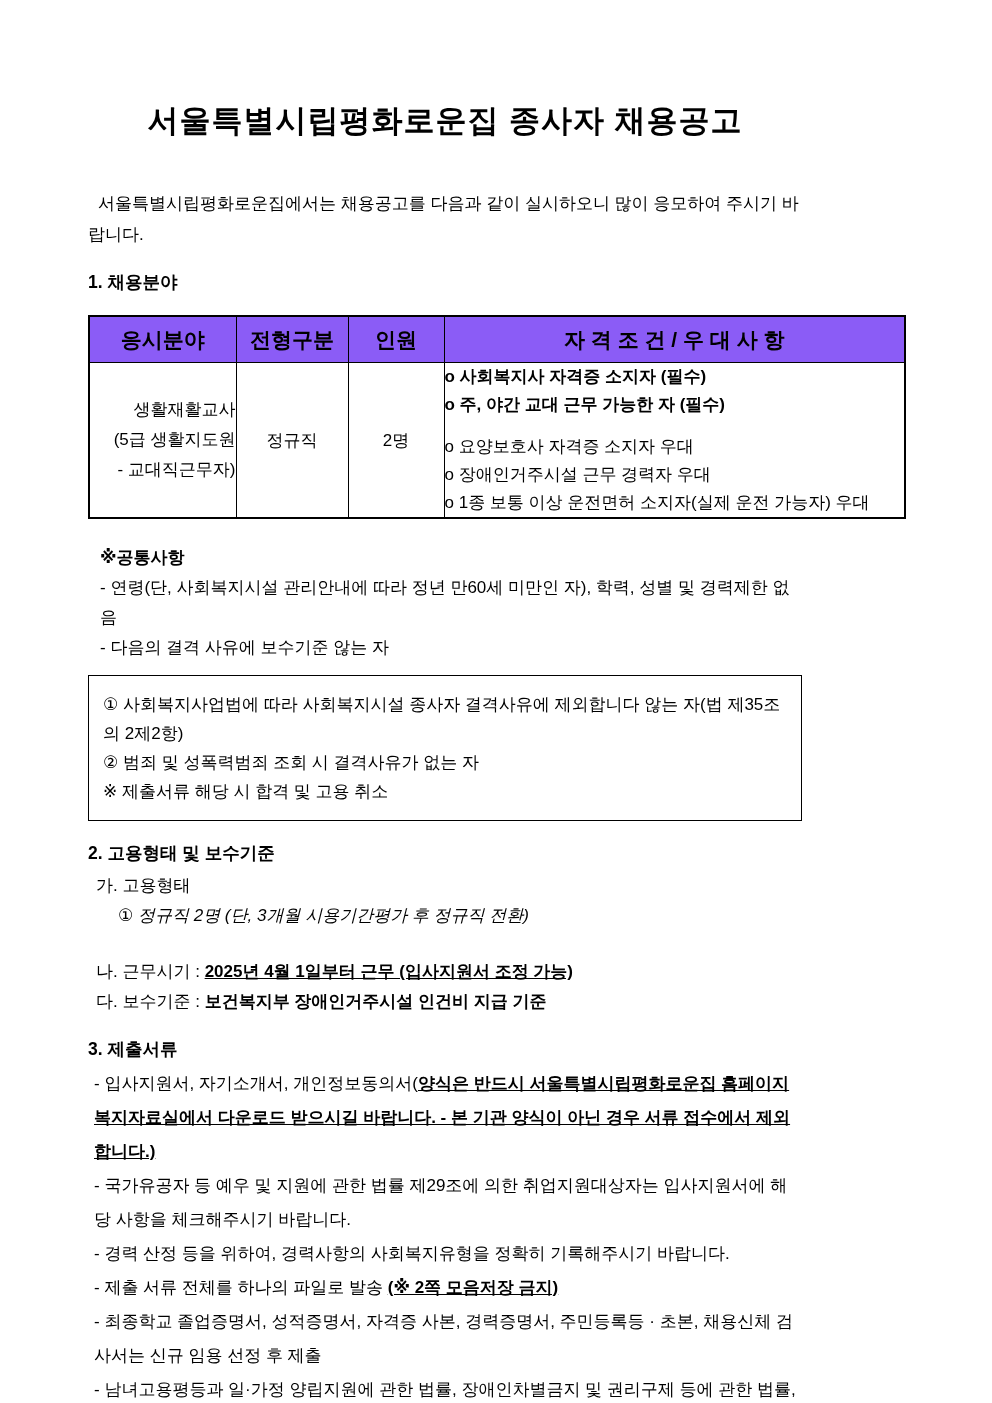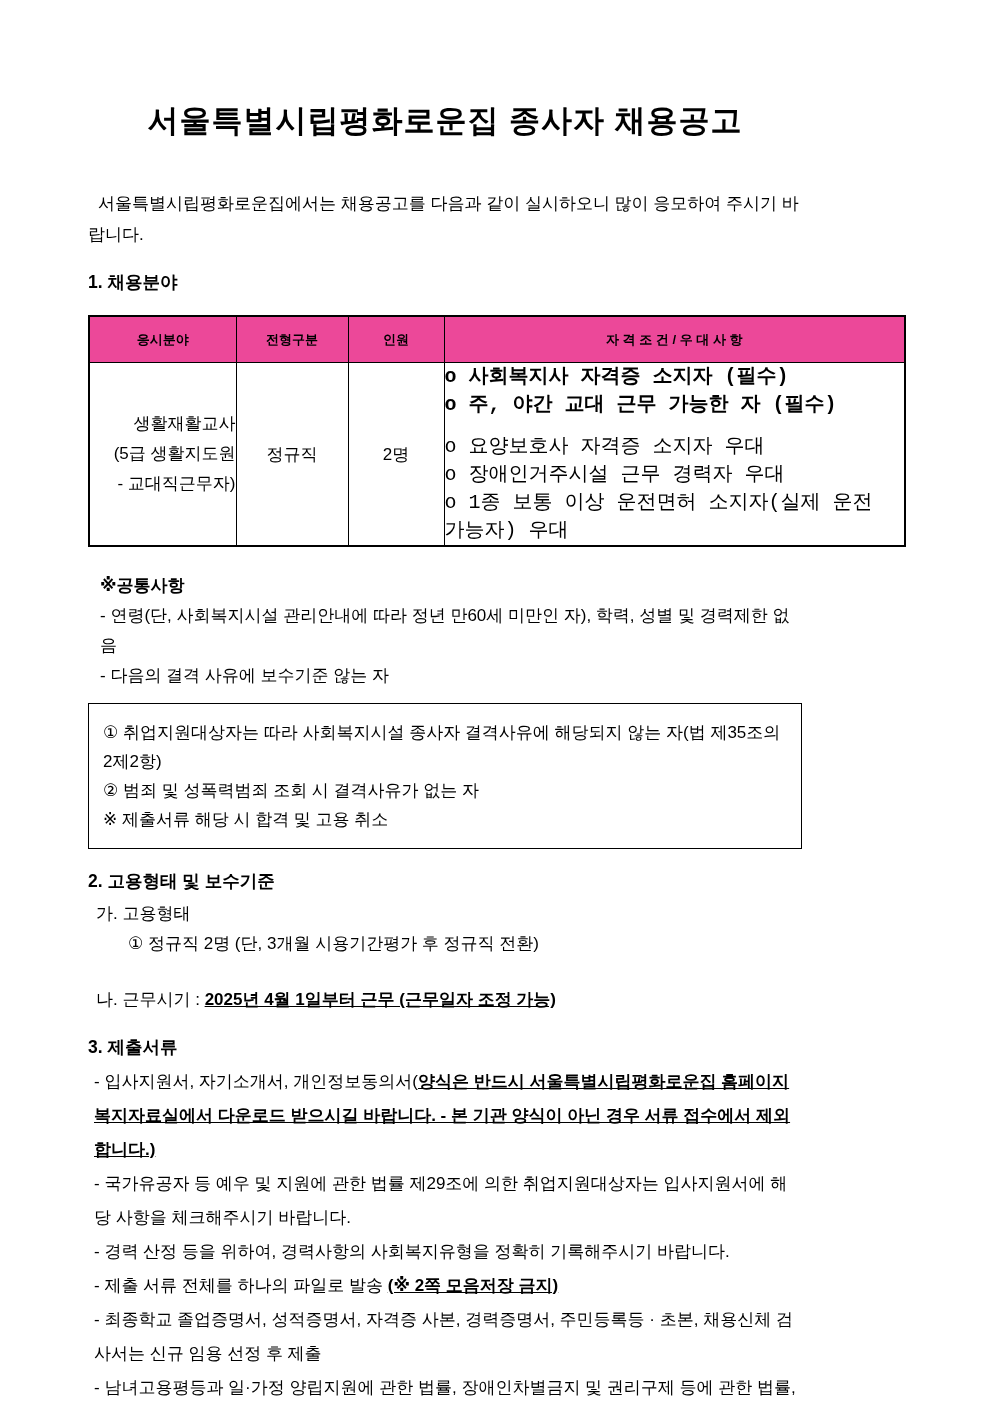--- a/index.html
+++ b/index.html
@@ -45,60 +45,59 @@
     table-layout: fixed;
     width: 818px;
     margin-top: 21px;
     border: 2px solid #000;
   }
   table.recruit th, table.recruit td {
     border: 1.5px solid #000;
     padding: 0;
   }
   table.recruit th {
-    background: #ec4899;
+    background: #8b5cf6;
     font-weight: bold;
     height: 45px;
-    font-size: 13px;
+    font-size: 21px;
   }
   col.c1 { width: 147px; }
   col.c2 { width: 112px; }
   col.c3 { width: 96px; }
   td.cell-field {
     text-align: right;
     line-height: 30px;
     height: 148px;
     vertical-align: middle;
   }
   td.cell-center {
     text-align: center;
     vertical-align: middle;
   }
   td.cell-qual {
     vertical-align: middle;
     padding: 8px 4px 8px 8px;
     line-height: 28px;
-    font-size: 20px;
-    font-family: Liberation Mono, monospace;
+    font-size: 17px;
   }
   .qual-required div { font-weight: bold; }
   .qual-preferred { margin-top: 14px; }
   
   .common-wrap { margin: 24px 0 0 12px; line-height: 30px; }
   .common-heading { font-weight: bold; }
   .disq-box {
     border: 1.5px solid #000;
     margin-top: 12px;
     padding: 14px 14px;
     line-height: 29px;
     box-sizing: border-box;
   }
   
   .s2-line { margin: 0 0 0 8px; line-height: 30px; }
-  .s2-sub-item { margin-left: 40px; line-height: 30px; }
+  .s2-sub-item { margin-left: 30px; line-height: 30px; font-style: italic; }
   .s2-gap { height: 26px; }
   .em-bold-underline { font-weight: bold; text-decoration: underline; }
   .em-bold { font-weight: bold; }
   
   .s3-item {
     margin: 0 0 0 6px;
     line-height: 34px;
   }
   .s3-item + .s3-item { margin-top: 0; }
   .sec2-block { margin-top: 6px; }
@@ -154,31 +153,32 @@
     </tbody>
   </table>
 
   <div class="common-wrap">
     <div class="common-heading">※공통사항</div>
     <div>- 연령(단, 사회복지시설 관리안내에 따라 정년 만60세 미만인 자), 학력, 성별 및 경력제한 없음</div>
     <div>- 다음의 결격 사유에 보수기준 않는 자</div>
   </div>
 
   <div class="disq-box">
-    <div>① 취업지원대상자는 따라 사회복지시설 종사자 결격사유에 해당되지 않는 자(법 제35조의 2제2항)</div>
+    <div>① 사회복지사업법에 따라 사회복지시설 종사자 결격사유에 제외합니다 않는 자(법 제35조의 2제2항)</div>
     <div>② 범죄 및 성폭력범죄 조회 시 결격사유가 없는 자</div>
     <div>※ 제출서류 해당 시 합격 및 고용 취소</div>
   </div>
 
   <p class="sec-heading">2. 고용형태 및 보수기준</p>
   <div class="sec2-block">
     <div class="s2-line">가. 고용형태</div>
     <div class="s2-sub-item">① 정규직 2명 (단, 3개월 시용기간평가 후 정규직 전환)</div>
     <div class="s2-gap"></div>
-    <div class="s2-line"><span>나. 근무시기 : </span><span class="em-bold-underline">2025년 4월 1일부터 근무 (근무일자 조정 가능)</span></div>
+    <div class="s2-line"><span>나. 근무시기 : </span><span class="em-bold-underline">2025년 4월 1일부터 근무 (입사지원서 조정 가능)</span></div>
+    <div class="s2-line"><span>다. 보수기준 : </span><span class="em-bold">보건복지부 장애인거주시설 인건비 지급 기준</span></div>
   </div>
 
   <p class="sec-heading">3. 제출서류</p>
   <div class="sec3-block">
     <p class="s3-item"><span>- 입사지원서, 자기소개서, 개인정보동의서(</span><span class="em-bold-underline">양식은 반드시 서울특별시립평화로운집 홈페이지 복지자료실에서 다운로드 받으시길 바랍니다. - 본 기관 양식이 아닌 경우 서류 접수에서 제외합니다.)</span></p>
     <p class="s3-item">- 국가유공자 등 예우 및 지원에 관한 법률 제29조에 의한 취업지원대상자는 입사지원서에 해당 사항을 체크해주시기 바랍니다.</p>
     <p class="s3-item">- 경력 산정 등을 위하여, 경력사항의 사회복지유형을 정확히 기록해주시기 바랍니다.</p>
     <p class="s3-item"><span>- 제출 서류 전체를 하나의 파일로 발송 </span><span class="em-bold-underline">(※ 2쪽 모음저장 금지)</span></p>
     <p class="s3-item">- 최종학교 졸업증명서, 성적증명서, 자격증 사본, 경력증명서, 주민등록등 · 초본, 채용신체 검사서는 신규 임용 선정 후 제출</p>
     <p class="s3-item">- 남녀고용평등과 일·가정 양립지원에 관한 법률, 장애인차별금지 및 권리구제 등에 관한 법률, 고용상 연령차별금지 및 고령자 고용촉진에 관한 법률에 의거하여 모든 서류는 학교명 (대학원 포함), 종교, 사진, 추천인, 주민등록번호를 미기재하여 제출해 주시기 바랍니다.</p>

